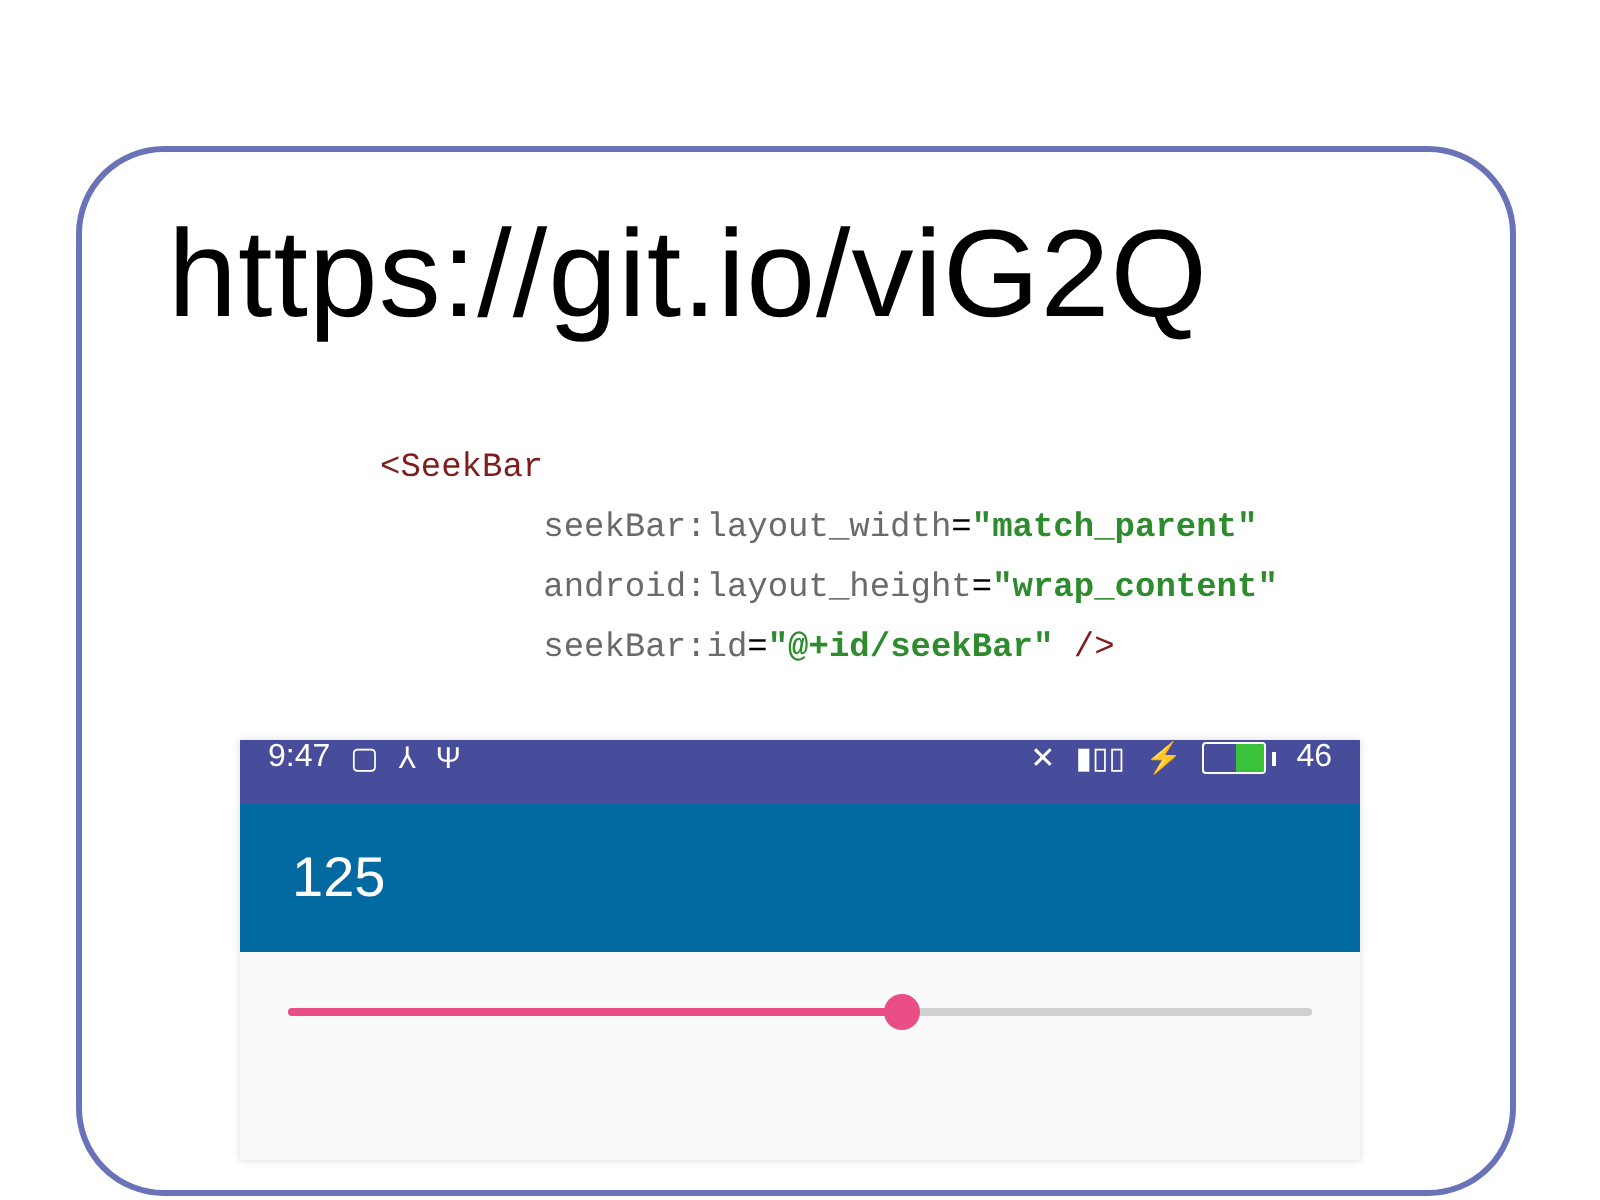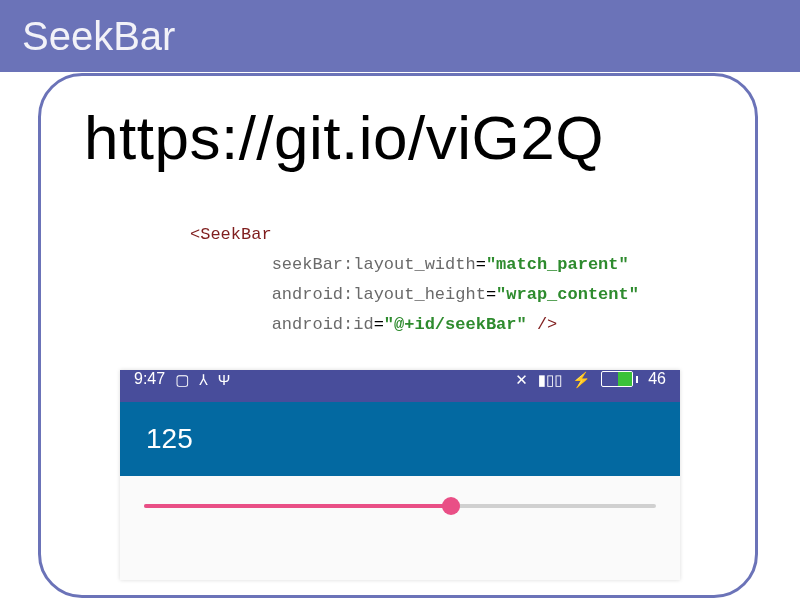--- a/index.html
+++ b/index.html
@@ -153,32 +153,29 @@
     background: #e94f86;
     border-radius: 50%;
     transform: translate(-50%, -50%);
   }
 </style>
 </head>
 <body>
 
 <div class="slide">
 
-  <div class="title-bar">
-    <span>SeekBar</span>
-  </div>
 
   <div class="frame"></div>
 
   <div class="url">https://git.io/viG2Q</div>
 
   <div class="code"><span class="tag">&lt;SeekBar</span>
         <span class="attr">seekBar:layout_width</span>=<span class="val">"match_parent"</span>
         <span class="attr">android:layout_height</span>=<span class="val">"wrap_content"</span>
-        <span class="attr">android:id</span>=<span class="val">"@+id/seekBar"</span><span class="tag"> /&gt;</span></div>
+        <span class="attr">seekBar:id</span>=<span class="val">"@+id/seekBar"</span><span class="tag"> /&gt;</span></div>
 
   <div class="phone">
     <div class="statusbar">
       <div class="sb-left">
         <span>9:47</span>
         <span class="sb-icon">▢</span>
         <span class="sb-icon">⅄</span>
         <span class="sb-icon">Ψ</span>
       </div>
       <div class="sb-right">

